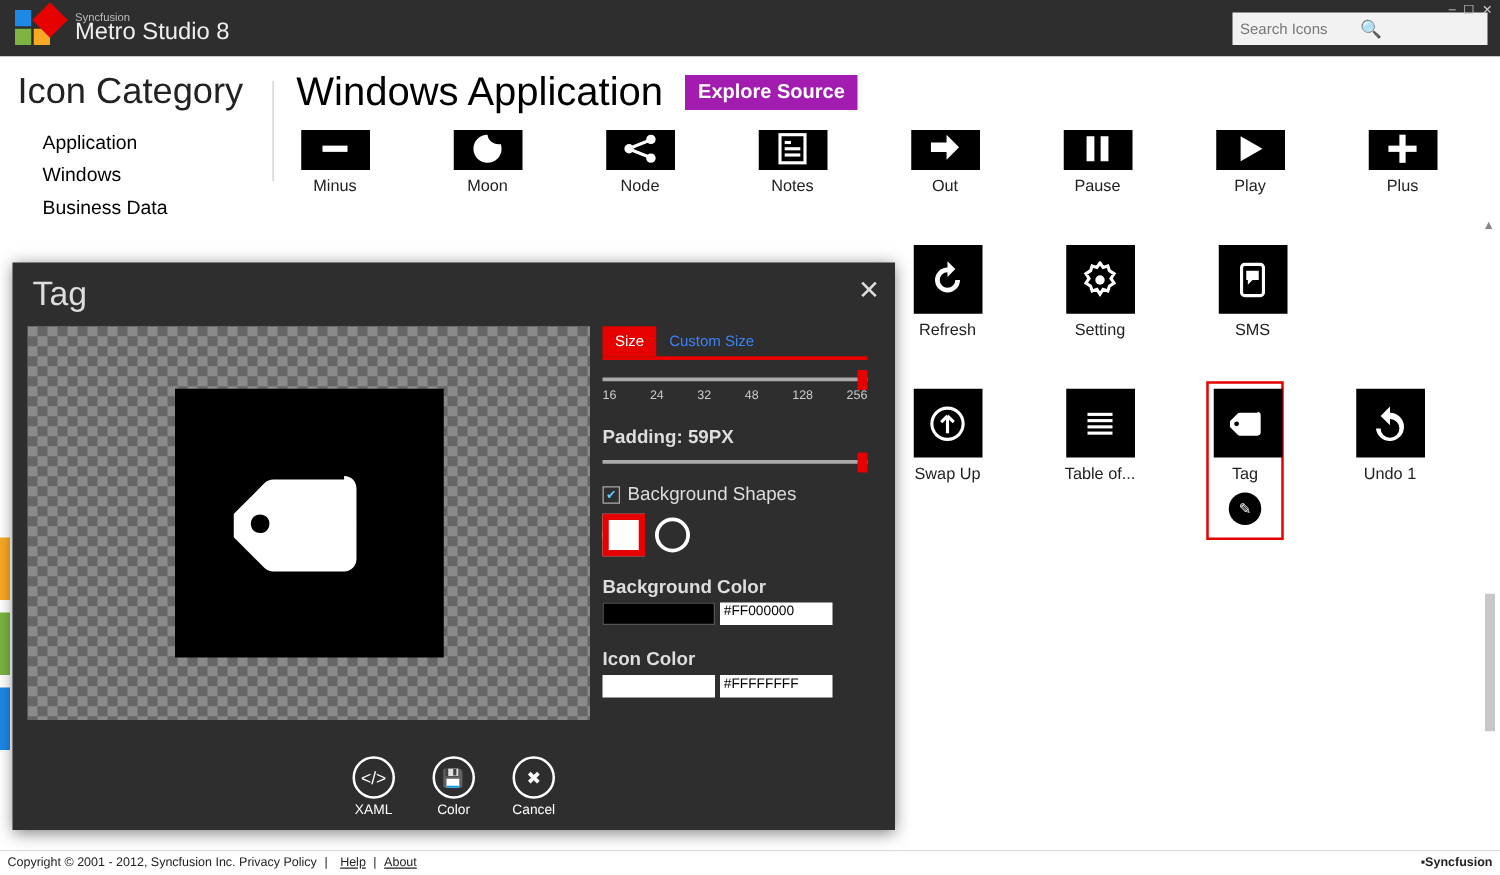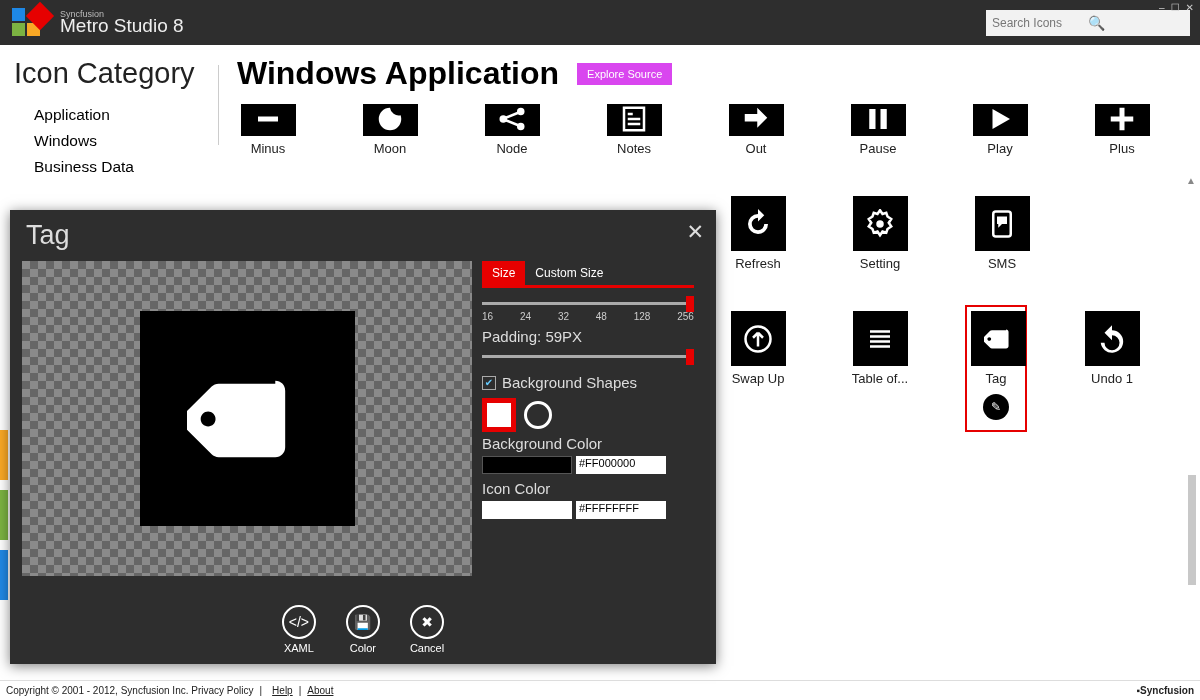--- a/index.html
+++ b/index.html
@@ -19,22 +19,22 @@
 .mag{color:#555;font-size:14px}
 .win-controls{position:absolute;right:6px;top:2px;color:#ccc;font-size:10px;display:flex;gap:6px}
 .content{display:flex;height:635px}
 .sidebar{width:218px;padding:12px 14px}
 .sidebar h2{font-size:29px;font-weight:300;color:#222;margin-bottom:12px}
 .cat-list{padding-left:20px;color:#000000;font-size:15.5px}
 .cat-list div{padding:4px 0}
 .vdiv{width:1px;background:#ccc;height:80px;margin-top:20px}
 .main{flex:1;padding:10px 18px;position:relative}
 .main-head{display:flex;align-items:center;gap:18px;margin-bottom:12px}
-.main-head h1{font-size:32px;font-weight:700}
-.src-btn{background:#d946ef;color:#fff;font-size:11px;font-weight:400;padding:5px 10px;border:none}
+.main-head h1{font-size:32px;font-weight:400}
+.src-btn{background:#a21caf;color:#fff;font-size:16px;font-weight:700;padding:5px 10px;border:none}
 .grid{display:flex;flex-wrap:wrap;gap:4px 60px}
 .icon-item{width:62px;text-align:center;margin-bottom:40px;position:relative}
 .icon-box{width:55px;height:32px;background:#000;display:flex;align-items:flex-end;justify-content:center;color:#fff;margin:0 auto;overflow:hidden}
 .icon-box svg{width:30px;height:30px;fill:#fff;margin-bottom:2px}
 .icon-lbl{font-size:13px;margin-top:5px;color:#222}
 .icon-item.full .icon-box{height:55px;align-items:center}
 .icon-item.full .icon-box svg{margin-bottom:0}
 .tag-selected{border:2px solid #e60000;padding:4px;margin:-6px}
 .edit-badge{width:26px;height:26px;border-radius:50%;background:#000;color:#fff;display:flex;align-items:center;justify-content:center;margin:8px auto 0;font-size:12px}
 .footer{position:absolute;bottom:0;left:0;right:0;height:20px;border-top:1px solid #ddd;display:flex;align-items:center;padding:0 6px;font-size:10px;color:#222}
@@ -48,27 +48,27 @@
 
 .dialog{position:absolute;left:10px;top:210px;width:706px;height:454px;background:#2e2e2e;color:#ddd;box-shadow:0 2px 12px rgba(0,0,0,.5)}
 .dlg-title{font-size:27px;font-weight:300;padding:10px 16px}
 .dlg-close{position:absolute;top:10px;right:12px;font-size:21px;color:#ddd}
 .dlg-body{display:flex;padding:0 12px}
 .preview{width:450px;height:315px;background:repeating-conic-gradient(#666 0 25%,#8a8a8a 0 50%) 0 0/16px 16px;display:flex;align-items:center;justify-content:center}
 .preview-inner{width:215px;height:215px;background:#000;display:flex;align-items:center;justify-content:center}
 .preview-inner svg{width:120px;height:120px;fill:#fff}
 .settings{flex:1;padding:0 10px;font-size:13px}
 .tabs{display:flex;border-bottom:3px solid #e60000}
-.tab{padding:5px 10px;font-size:12px;color:#ffffff}
+.tab{padding:5px 10px;font-size:12px;color:#3b82f6}
 .tab.active{background:#e60000;color:#fff}
 .slider-row{margin-top:14px}
 .slider{height:3px;background:#aaa;position:relative;margin:10px 0 6px}
 .slider .thumb{position:absolute;width:8px;height:16px;background:#e60000;top:-6px}
 .ticks{display:flex;justify-content:space-between;font-size:10px;color:#ccc}
-.sec-label{font-size:15px;color:#ddd;margin-top:6px;font-weight:400}
+.sec-label{font-size:15px;color:#ddd;margin-top:19px;font-weight:700}
 .chk{display:flex;align-items:center;gap:6px;margin-top:16px}
 .chk-box{width:14px;height:14px;border:1px solid #aaa;display:flex;align-items:center;justify-content:center;color:#6cf;font-size:10px}
 .shapes{display:flex;gap:14px;margin-top:10px;align-items:center}
 .shape{width:28px;height:28px}
 .shape.c1{border-radius:50%;background:#fff}
 .shape.c2{border-radius:50%;border:3px solid #fff}
 .shape.sq{background:#fff;border:5px solid #e60000;width:34px;height:34px}
 .swatch-row{display:flex;gap:4px;margin-top:4px}
 .swatch{width:90px;height:18px}
 .swatch.dark{background:#000;border:1px solid #555}

